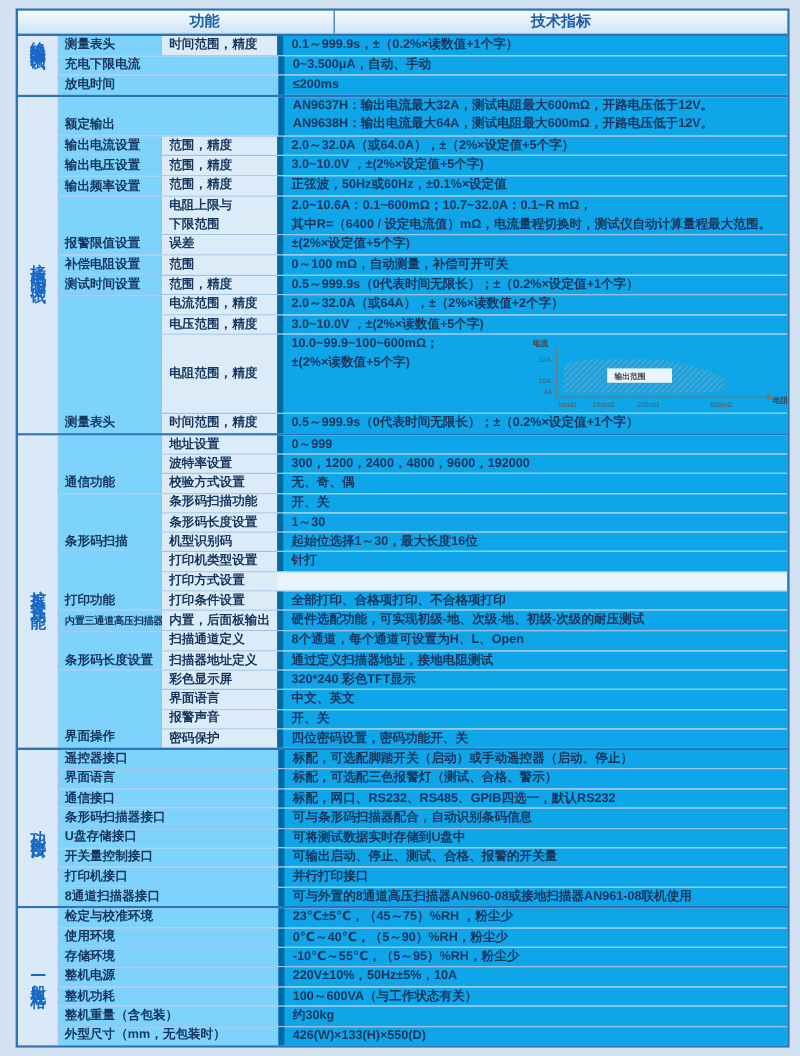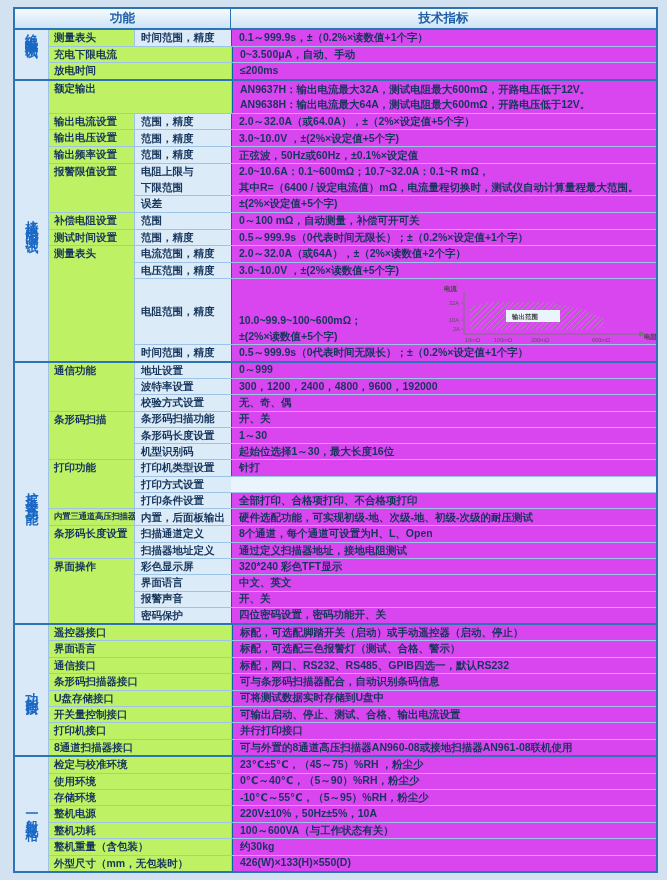--- a/index.html
+++ b/index.html
@@ -19,21 +19,21 @@
     background:#eaf4fc;
     display:flex;flex-direction:column;
     box-sizing:border-box;
   }
   .hdr{
     display:flex;height:19px;flex:0 0 19px;
     background:linear-gradient(#f6fbfe,#cde3f5);
     border-bottom:2px solid #2e74b5;
     color:#1c5fa9;font-size:12.5px;
   }
-  .hdr .hfun{width:216px;display:flex;align-items:center;justify-content:center;border-right:1px solid #2e74b5;box-sizing:border-box;}
+  .hdr .hfun{width:216px;display:flex;align-items:center;justify-content:center;border-right:1px solid #2e74b5;box-sizing:border-box;margin-left:48px;}
   .hdr .hspec{flex:1;display:flex;align-items:center;justify-content:center;font-family:Liberation Mono, monospace;}
   .sec{display:flex;min-height:0;}
   .sec + .sec{border-top:2px solid #2e74b5;}
   .cat{
     width:34px;flex:0 0 34px;
     background:#d9e9f8;
     border-right:1px solid #9dc3e6;
     display:flex;align-items:center;justify-content:center;
     box-sizing:border-box;
   }
@@ -44,38 +44,38 @@
   }
   .vlab.two{height:60px;letter-spacing:2px;line-height:15px;}
   .body{flex:1;display:flex;flex-direction:column;min-width:0;}
   .grp{display:flex;min-height:0;}
   .grp + .grp{border-top:1px solid #9dc3e6;}
   .grprows{flex:1;display:flex;flex-direction:column;min-width:0;}
   .row{display:flex;min-height:0;}
   .row + .row{border-top:1px solid #9dc3e6;}
   .sub{
     width:86px;flex:0 0 86px;
-    background:#bef264;
+    background:#7dd3fc;
     border-right:1px solid #9dc3e6;
-    display:flex;align-items:flex-start;
+    display:flex;align-items:flex-end;
     padding-left:5px;box-sizing:border-box;
   }
   .sub.wide{width:183px;flex:0 0 183px;}
   .sub.small span{font-size:8.5px;letter-spacing:-0.3px;}
   .param{
     width:96px;flex:0 0 96px;
     background:#dcebf8;
     display:flex;align-items:center;
     padding-left:6px;box-sizing:border-box;
   }
   .value{
     flex:1;min-width:0;
-    border-left:1px solid #0369a1;
-    background:#d946ef;
-    display:flex;align-items:flex-end;
+    border-left:5px solid #0369a1;
+    background:#0ea5e9;
+    display:flex;align-items:flex-start;
     padding-left:7px;box-sizing:border-box;
     overflow:hidden;
   }
   .value span,.param span,.sub span{white-space:pre;line-height:15.5px;}
   .u1{flex:1 1 0;} .u2{flex:2 1 0;} .u3{flex:3 1 0;} .u4{flex:4 1 0;} .u42{flex:4.2 1 0;} .u72{flex:7.2 1 0;}
   .chartcell{justify-content:space-between;padding-right:0;}
   .chartcell svg{flex:0 0 auto;}
   .chart-txt{font-size:5.6px;font-weight:normal;fill:#555;font-family:"Liberation Sans",sans-serif;}
   .chart-lbl{font-size:6.5px;fill:#444;font-family:"Liberation Sans",sans-serif;}
 </style>
@@ -528,21 +528,21 @@
           </div>
           <div class="value">
             <span>可将测试数据实时存储到U盘中</span>
           </div>
         </div>
       <div class="grp u1">
           <div class="sub wide">
             <span>开关量控制接口</span>
           </div>
           <div class="value">
-            <span>可输出启动、停止、测试、合格、输出电流设置</span>
+            <span>可输出启动、停止、测试、合格、报警的开关量</span>
           </div>
         </div>
       <div class="grp u1">
           <div class="sub wide">
             <span>打印机接口</span>
           </div>
           <div class="value">
             <span>并行打印接口</span>
           </div>
         </div>

